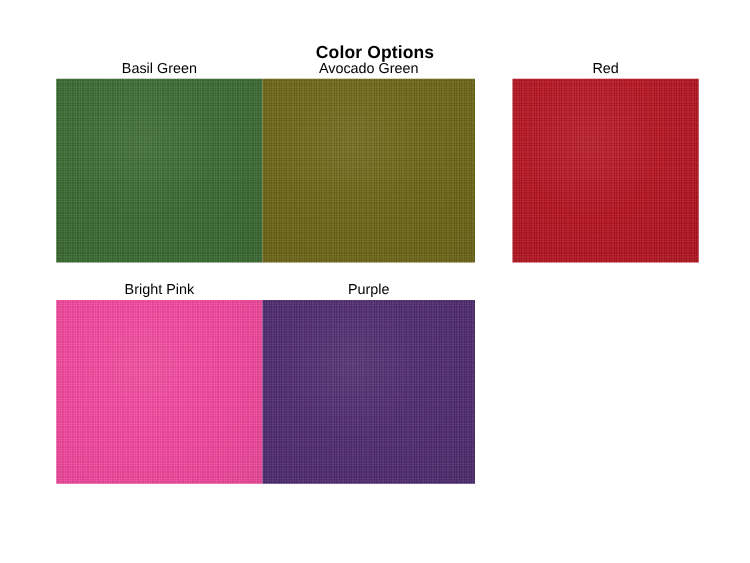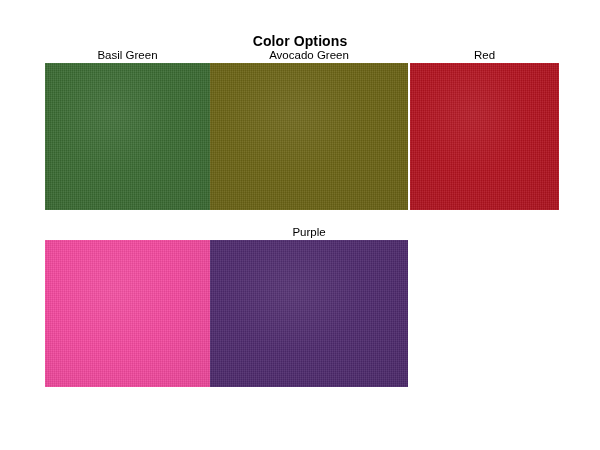--- a/index.html
+++ b/index.html
@@ -96,21 +96,21 @@
     inset: 0;
     background: radial-gradient(ellipse at 42% 35%,
                 rgba(255,255,255,0.05) 0%,
                 rgba(255,255,255,0.0) 45%,
                 rgba(0,0,0,0.045) 100%);
     pointer-events: none;
   }
 
   
   .col-0 { left: 25px;  width: 165px; margin-left: 20px; }
-  .col-1 { left: 210px; width: 198px; }
+  .col-1 { left: 210px; width: 170px; }
   .col-2 { left: 410px; width: 149px; }
 
   .row-0 { top: 48px; height: 162px; }
   .row-1 { top: 225px; height: 162px; }
 </style>
 </head>
 <body style="background-color: rgb(255, 255, 255);">
 
 <div id="page" style="background-color: rgb(255, 255, 255);">
 
@@ -136,20 +136,21 @@
 
     <div class="swatch-cell row-0 col-2">
       <div class="swatch-label">Red</div>
       <div class="swatch-chip" style="background-color: rgb(179, 18, 31);">
         <div class="weave"></div>
         <div class="shade"></div>
       </div>
     </div>
 
     <div class="swatch-cell row-1 col-0">
+      <div class="swatch-label">Bright Pink</div>
       <div class="swatch-chip" style="background-color: rgb(244, 73, 159);">
         <div class="weave"></div>
         <div class="shade"></div>
       </div>
     </div>
 
     <div class="swatch-cell row-1 col-1">
       <div class="swatch-label">Purple</div>
       <div class="swatch-chip" style="background-color: rgb(78, 42, 110);">
         <div class="weave"></div>

